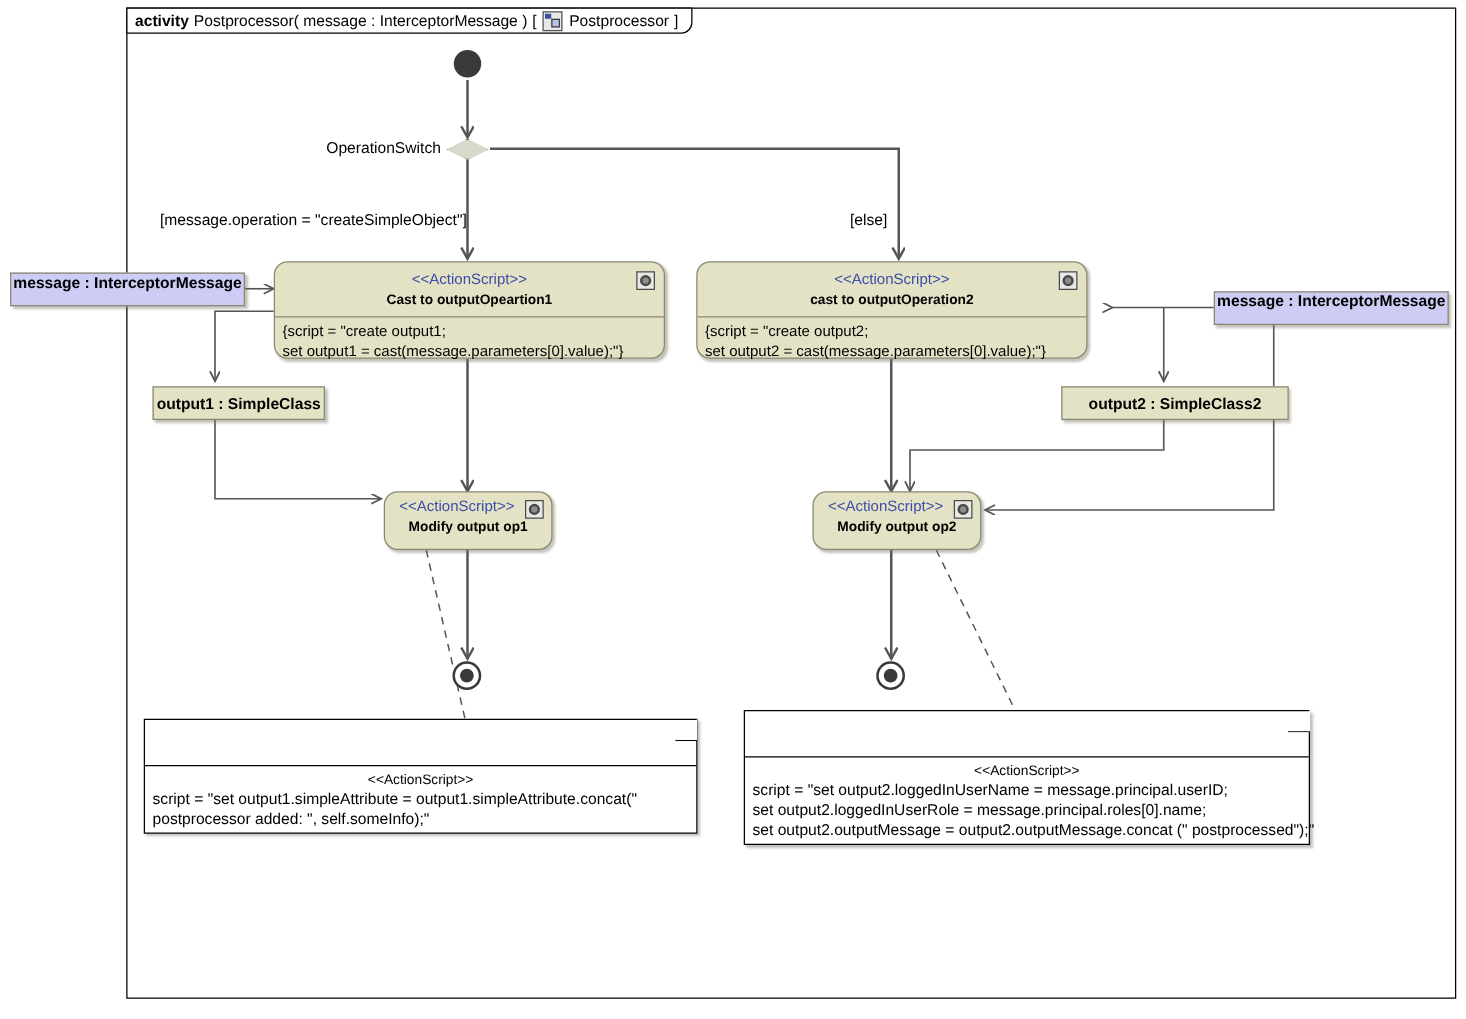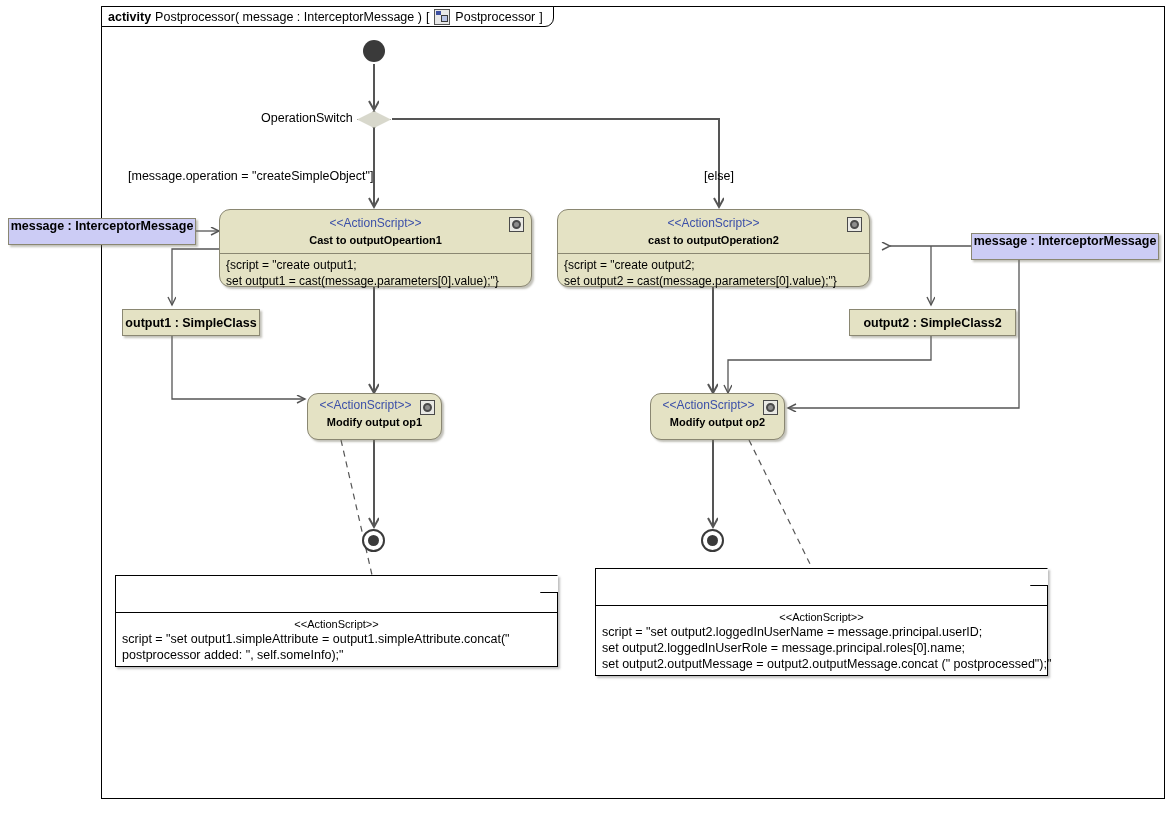--- a/index.html
+++ b/index.html
@@ -277,21 +277,21 @@
 
     <line x1="341" y1="440" x2="372" y2="575" stroke="#555555" stroke-width="1.2" stroke-dasharray="6,5"></line>
     <line x1="749" y1="440" x2="812" y2="568" stroke="#555555" stroke-width="1.2" stroke-dasharray="6,5"></line>
   </svg>
 
   <div class="node initial-node" style="left:363px; top:40px;"></div>
 
   <div class="node decision-node" style="left:357px; top:111px;"></div>
   <div class="edge-label" style="left:261px; top:111px;">OperationSwitch</div>
   <div class="edge-label" style="left:128px; top:169px;">[message.operation = "createSimpleObject"]</div>
-  <div class="edge-label" style="left:704px; top:169px;">[else]</div>
+  <div class="edge-label" style="left:680px; top:169px;">[else]</div>
 
   <div class="node action-node" style="left:219px; top:209px; width:313px; height:78px;">
     <div class="node-icon"></div>
     <div class="action-head">
       <div class="stereo">&lt;&lt;ActionScript&gt;&gt;</div>
       <div class="action-name">Cast to outputOpeartion1</div>
     </div>
     <div class="action-body">
       <div>{script = "create output1;</div>
       <div>set output1 = cast(message.parameters[0].value);"}</div>
@@ -322,21 +322,21 @@
     <div class="node-icon" style="right:6px; top:6px;"></div>
     <div class="action-head" style="padding-top:4px;">
       <div class="stereo" style="padding-right:18px;">&lt;&lt;ActionScript&gt;&gt;</div>
       <div class="action-name">Modify output op2</div>
     </div>
   </div>
 
   <div class="node object-node" style="left:122px; top:309px; width:138px; height:27px;">
     <span>output1 : SimpleClass</span>
   </div>
-  <div class="node object-node" style="left:849px; top:309px; width:167px; height:27px;">
+  <div class="node object-node" style="left:849px; top:309px; width:182px; height:27px;">
     <span>output2 : SimpleClass2</span>
   </div>
 
   <div class="node param-node" style="left:8px; top:218px; width:188px; height:27px;">
     <span>message : InterceptorMessage</span>
   </div>
   <div class="node param-node" style="left:971px; top:233px; width:188px; height:27px;">
     <span>message : InterceptorMessage</span>
   </div>
 

